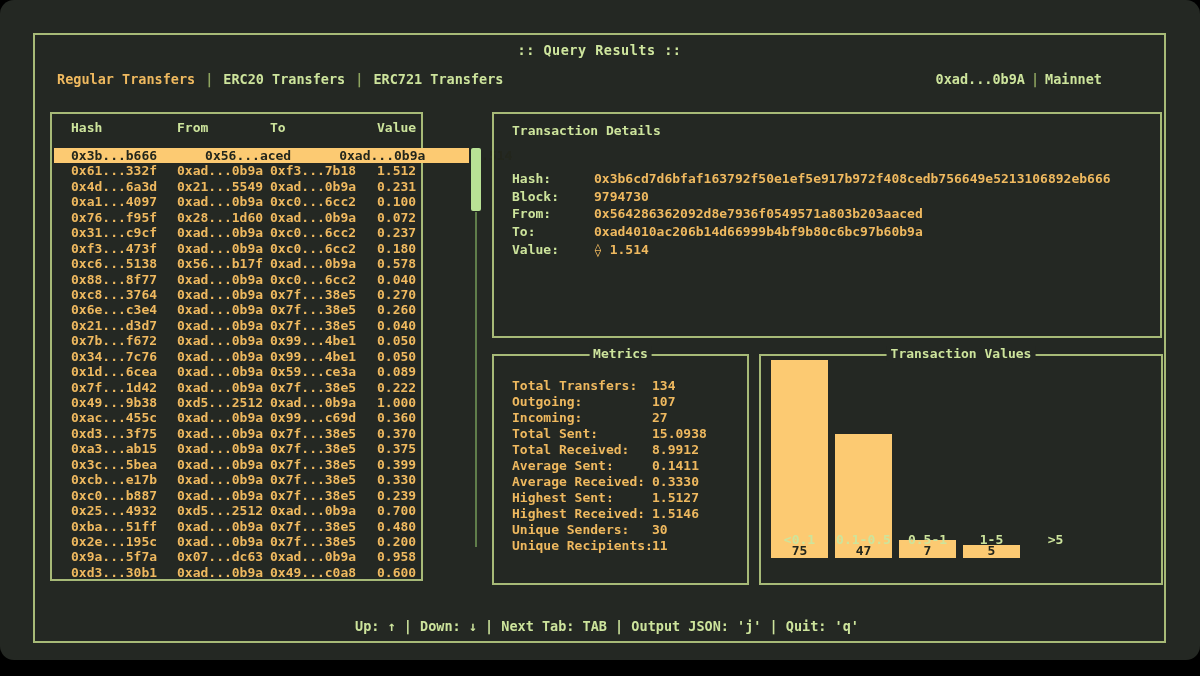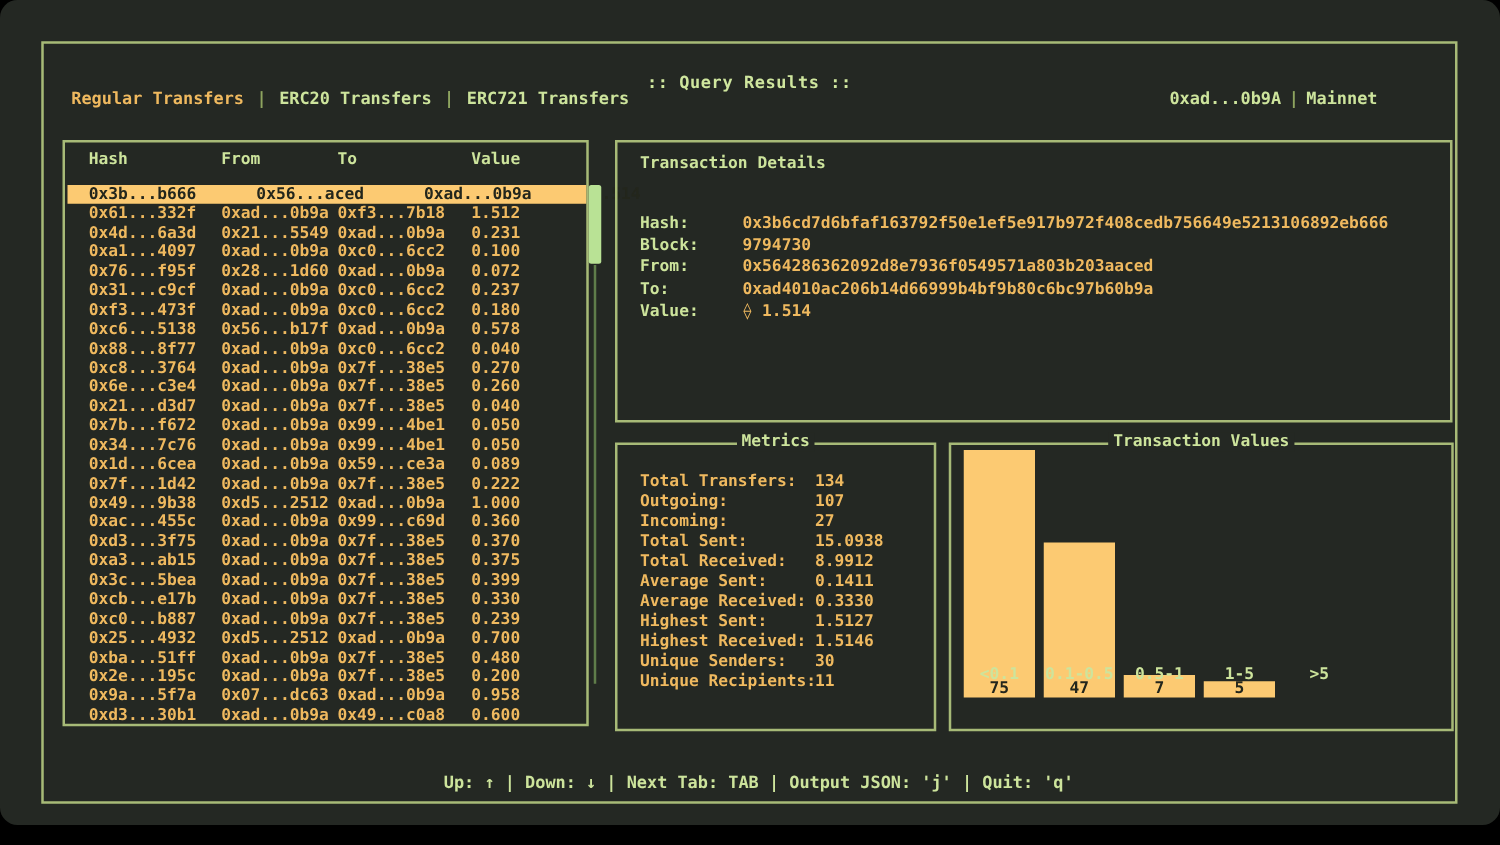--- a/index.html
+++ b/index.html
@@ -9,36 +9,36 @@
   .window {
     position:absolute; left:0; top:0; width:1200px; height:660px;
     background:#242823; border-radius:14px;
   }
   .frame {
     position:absolute; left:33px; top:33px; width:1133px; height:610px;
     border:2px solid #a7ba77;
   }
   .app-title {
     position:absolute; top:7px; left:0; width:100%;
-    text-align:center; color:#cfe69e; font-size:13.5px; letter-spacing:0.5px;margin-top:16px;
+    text-align:center; color:#cfe69e; font-size:13.5px; letter-spacing:0.5px;
   }
   .tab-bar {
     position:absolute; top:36px; left:22px; font-size:13.5px;
     display:flex; align-items:center;
   }
   .tab { color:#cde49c; cursor:default; }
   .tab.active { color:#efb95f; }
   .tab-sep { color:#8ea45f; padding:0 10px; }
   .account-box {
     position:absolute; top:36px; right:62px; font-size:13.5px; color:#cde49c;
   }
   .account-box .sep { color:#8ea45f; padding:0 6px; }
 
   .panel { position:absolute; border:2px solid #a7ba77; }
-  .panel-table  { left:15px;  top:77px;  width:421px; height:469px; }
+  .panel-table  { left:15px;  top:77px;  width:373px; height:469px; }
   .panel-details{ left:457px; top:77px;  width:670px; height:226px; }
   .panel-metrics{ left:457px; top:319px; width:257px; height:231px; }
   .panel-chart  { left:724px; top:319px; width:404px; height:231px; }
 
   .panel-border-title {
     position:absolute; top:-10px; left:50%; transform:translateX(-50%);
     background:#242823; padding:0 4px; color:#cde49c; font-size:13px; white-space:nowrap;
   }
 
   

